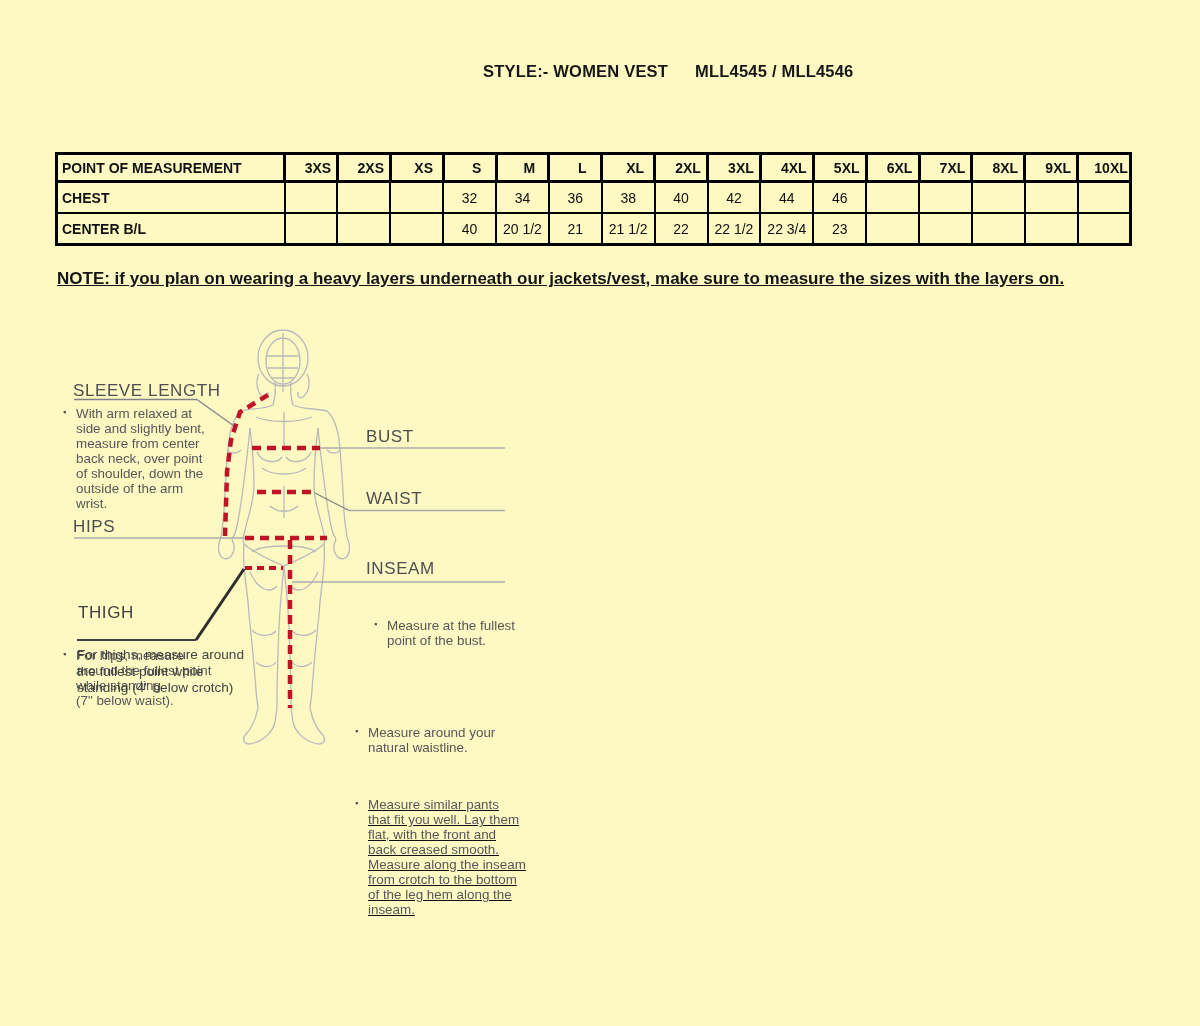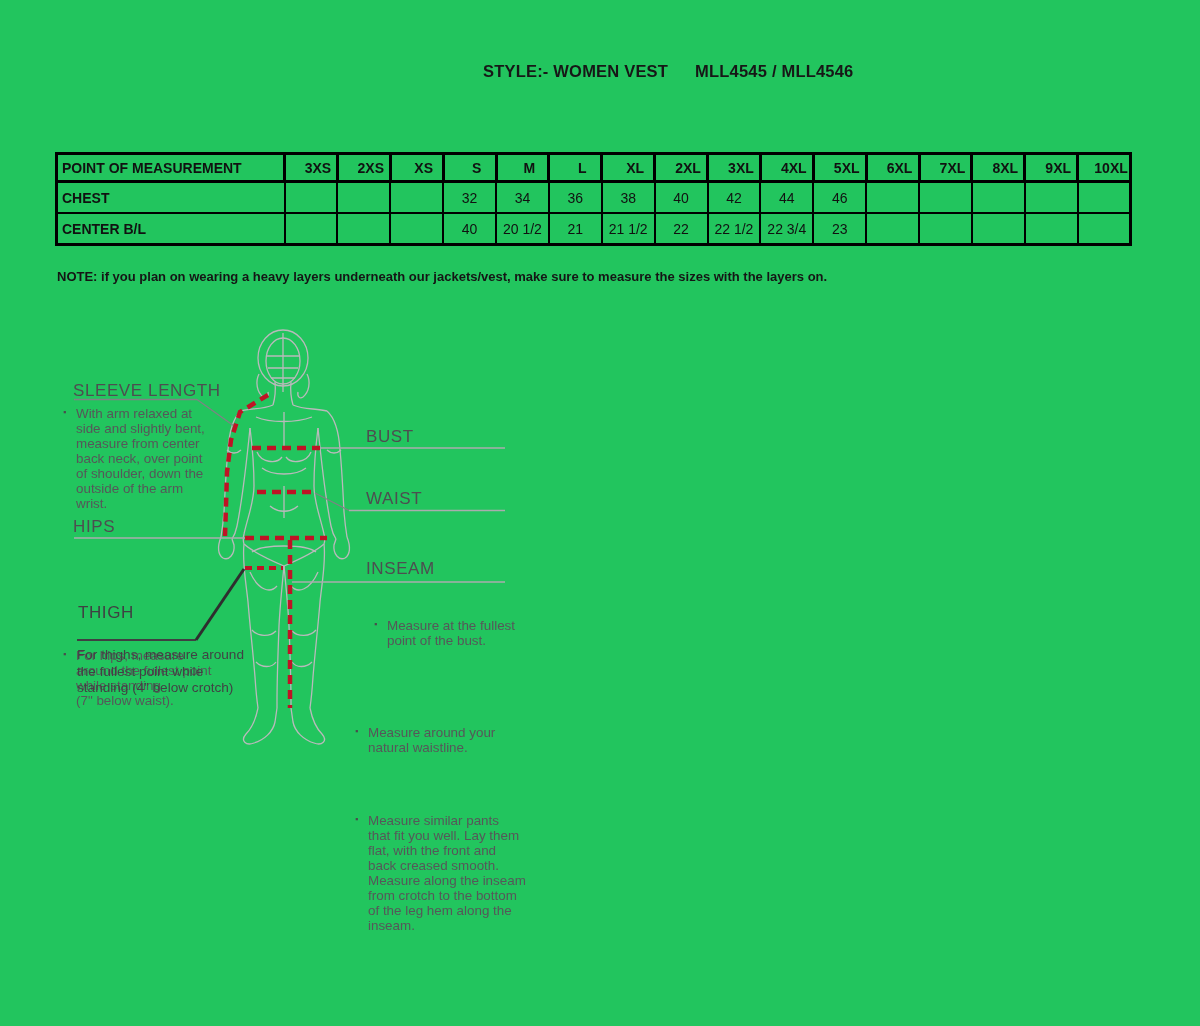--- a/index.html
+++ b/index.html
@@ -1,35 +1,35 @@
 <!DOCTYPE html>
 <html><head>
 <meta charset="utf-8">
 <style>
   html,body{margin:0;padding:0;background:#fff;}
-  .page{position:relative;width:1200px;height:1026px;background:#22c55e;overflow:hidden;
+  .page{position:relative;width:1200px;height:1026px;background:#fef9c3;overflow:hidden;
         font-family:"Liberation Sans",sans-serif;color:#111;}
 
   
   .doc-title{position:absolute;left:483px;top:62px;display:flex;gap:27px;
              font-size:16.5px;font-weight:bold;color:#171717;letter-spacing:.2px;}
 
   
   .size-table{position:absolute;left:55px;top:152px;width:1077px;border-collapse:collapse;
               table-layout:fixed;border:3px solid #000;}
   .size-table th,.size-table td{border:2px solid #000;padding:0;vertical-align:middle;
               font-size:14px;white-space:nowrap;overflow:hidden;}
   .size-table thead th{height:25px;font-weight:bold;text-align:center;border-width:3px;padding-left:14px;}
   .size-table thead th:first-child{text-align:left;padding-left:4px;}
   .size-table tbody th{height:29px;font-weight:bold;text-align:left;padding-left:4px;}
   .size-table tbody td{height:29px;text-align:center;font-weight:normal;}
   .size-table .label-col{width:228px;}
 
   
-  .note{position:absolute;left:57px;top:269px;font-size:13px;font-weight:bold;color:#151515;}
+  .note{position:absolute;left:57px;top:269px;font-size:17px;font-weight:bold;color:#151515;text-decoration:underline;}
 
   
   .diagram{position:absolute;left:0;top:300px;width:560px;height:480px;}
   .diagram svg{position:absolute;left:0;top:0;}
   .m-block{position:absolute;}
   .m-title{font-size:17px;letter-spacing:.6px;color:#4d4e50;font-weight:normal;}
   .m-title.dark{color:#3f4042;}
   .m-text{font-size:13.4px;line-height:15px;color:#565759;white-space:pre-line;}
   .m-text.dark{color:#414244;font-size:13.6px;line-height:16.5px;}
   .with-bullet{position:relative;padding-left:13px;}
@@ -243,21 +243,21 @@
     </div>
     <div class="m-block with-bullet" style="left:355px;top:230px;width:150px;">
       <span class="bullet"></span>
       <div class="m-text">Measure around your
 natural waistline.</div>
     </div>
 
     <div class="m-block" style="left:366px;top:259px;">
       <div class="m-title">INSEAM</div>
     </div>
-    <div class="m-block with-bullet" style="left:355px;top:288px;width:160px;">
+    <div class="m-block with-bullet" style="left:355px;top:272px;width:160px;text-decoration:underline;">
       <span class="bullet"></span>
       <div class="m-text">Measure similar pants
 that fit you well. Lay them
 flat, with the front and
 back creased smooth.
 Measure along the inseam
 from crotch to the bottom
 of the leg hem along the
 inseam.</div>
     </div>

